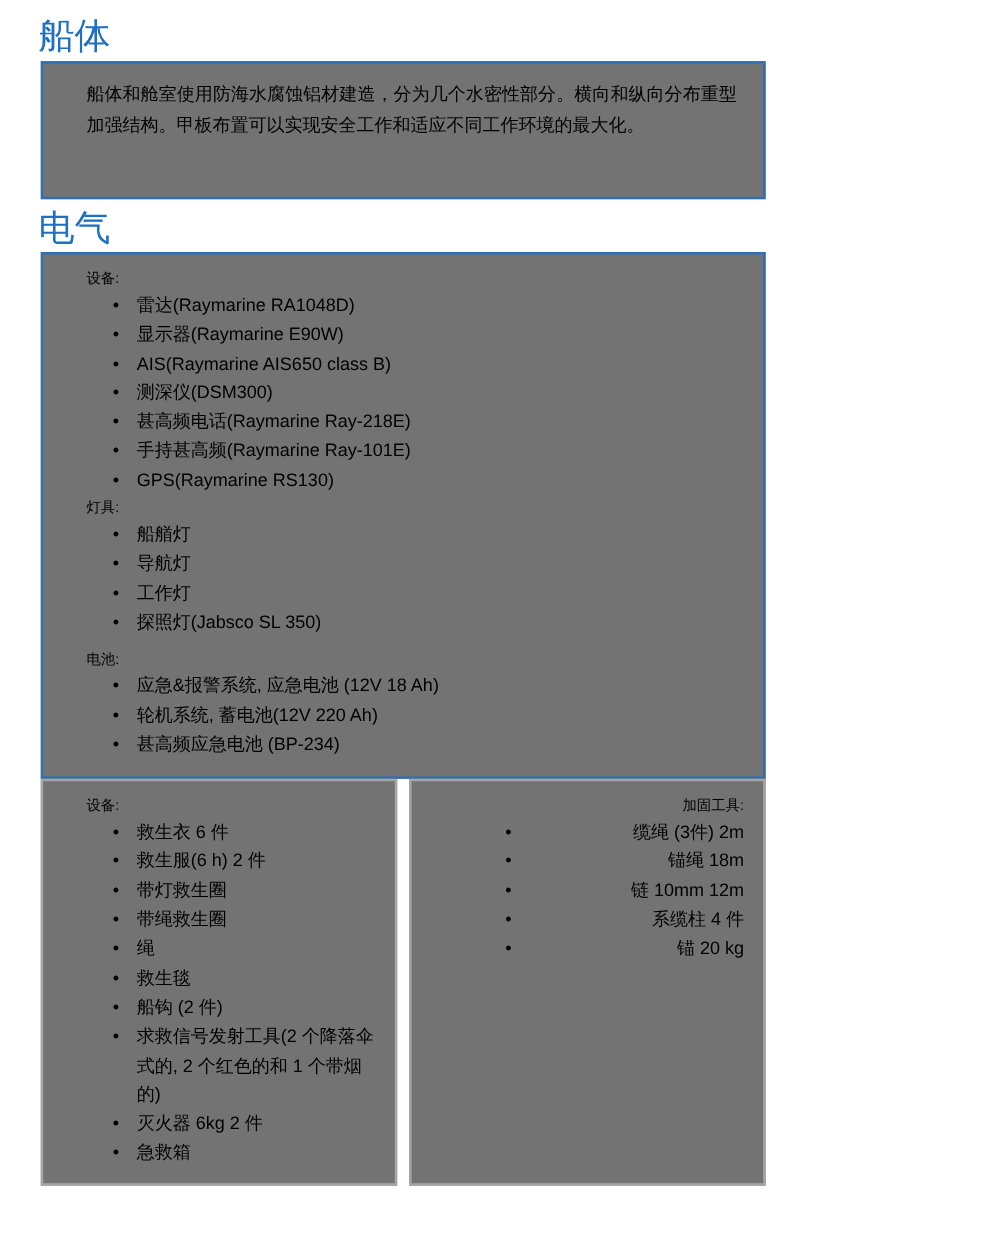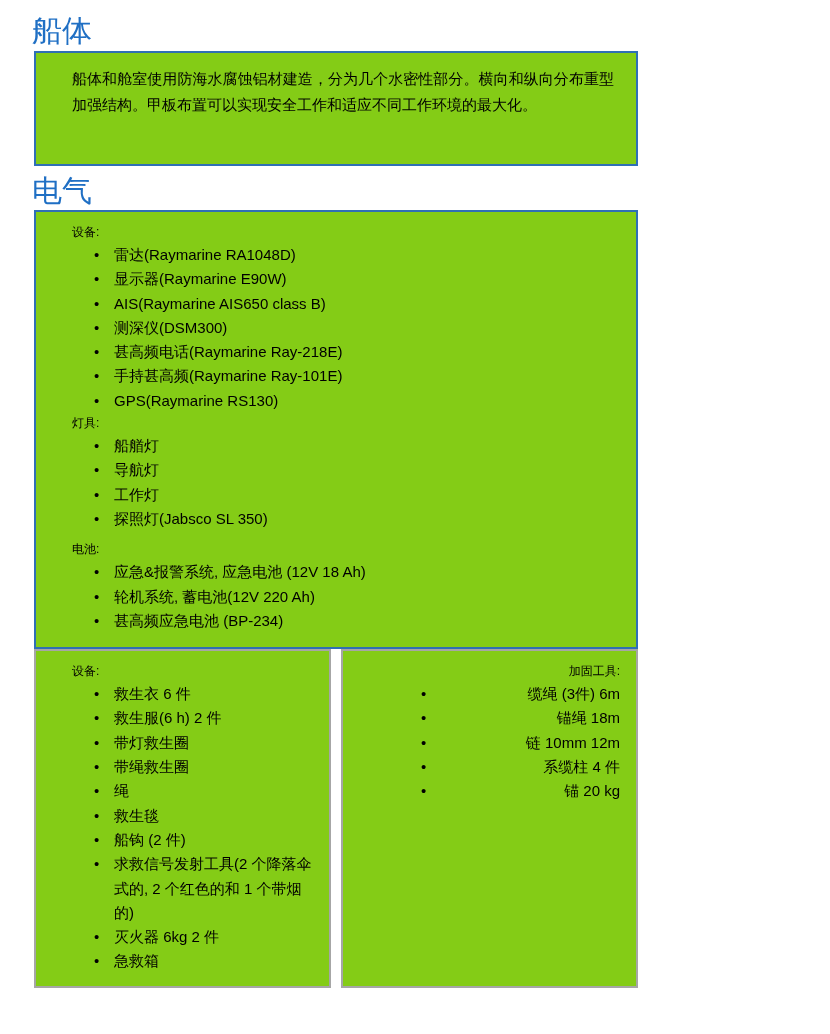--- a/index.html
+++ b/index.html
@@ -26,21 +26,21 @@
     font-family: "Liberation Serif", serif;
     font-size: 30px;
     font-weight: normal;
     color: #1F6FC4;
     margin: 0;
     padding: 0 0 2px 18px;
     line-height: 1.15;
   }
   .box {
     border: 2px solid #2F6FB5;
-    background: #84cc16;
+    background: #737373;
     box-sizing: border-box;
     margin: 0 20px 0 20px;
     padding: 10px 16px 12px 22px;
   }
   .box.plain {
     border: 2px solid #A6A6A6;
   }
   .para {
     font-size: 15px;
     line-height: 1.75;
@@ -158,21 +158,21 @@
         <li><span>船钩 (2 件)</span></li>
         <li><span>求救信号发射工具(2 个降落伞式的, 2 个红色的和 1 个带烟的)</span></li>
         <li><span>灭火器 6kg 2 件</span></li>
         <li><span>急救箱</span></li>
       </ul>
     </div>
 
     <div class="box plain col-right">
       <div class="grp-label">加固工具:</div>
       <ul class="bul indent2">
-        <li><span>缆绳 (3件) 6m</span></li>
+        <li><span>缆绳 (3件) 2m</span></li>
         <li><span>锚绳 18m</span></li>
         <li><span>链 10mm 12m</span></li>
         <li><span>系缆柱 4 件</span></li>
         <li><span>锚 20 kg</span></li>
       </ul>
     </div>
 
   </div>
 
 </div>

